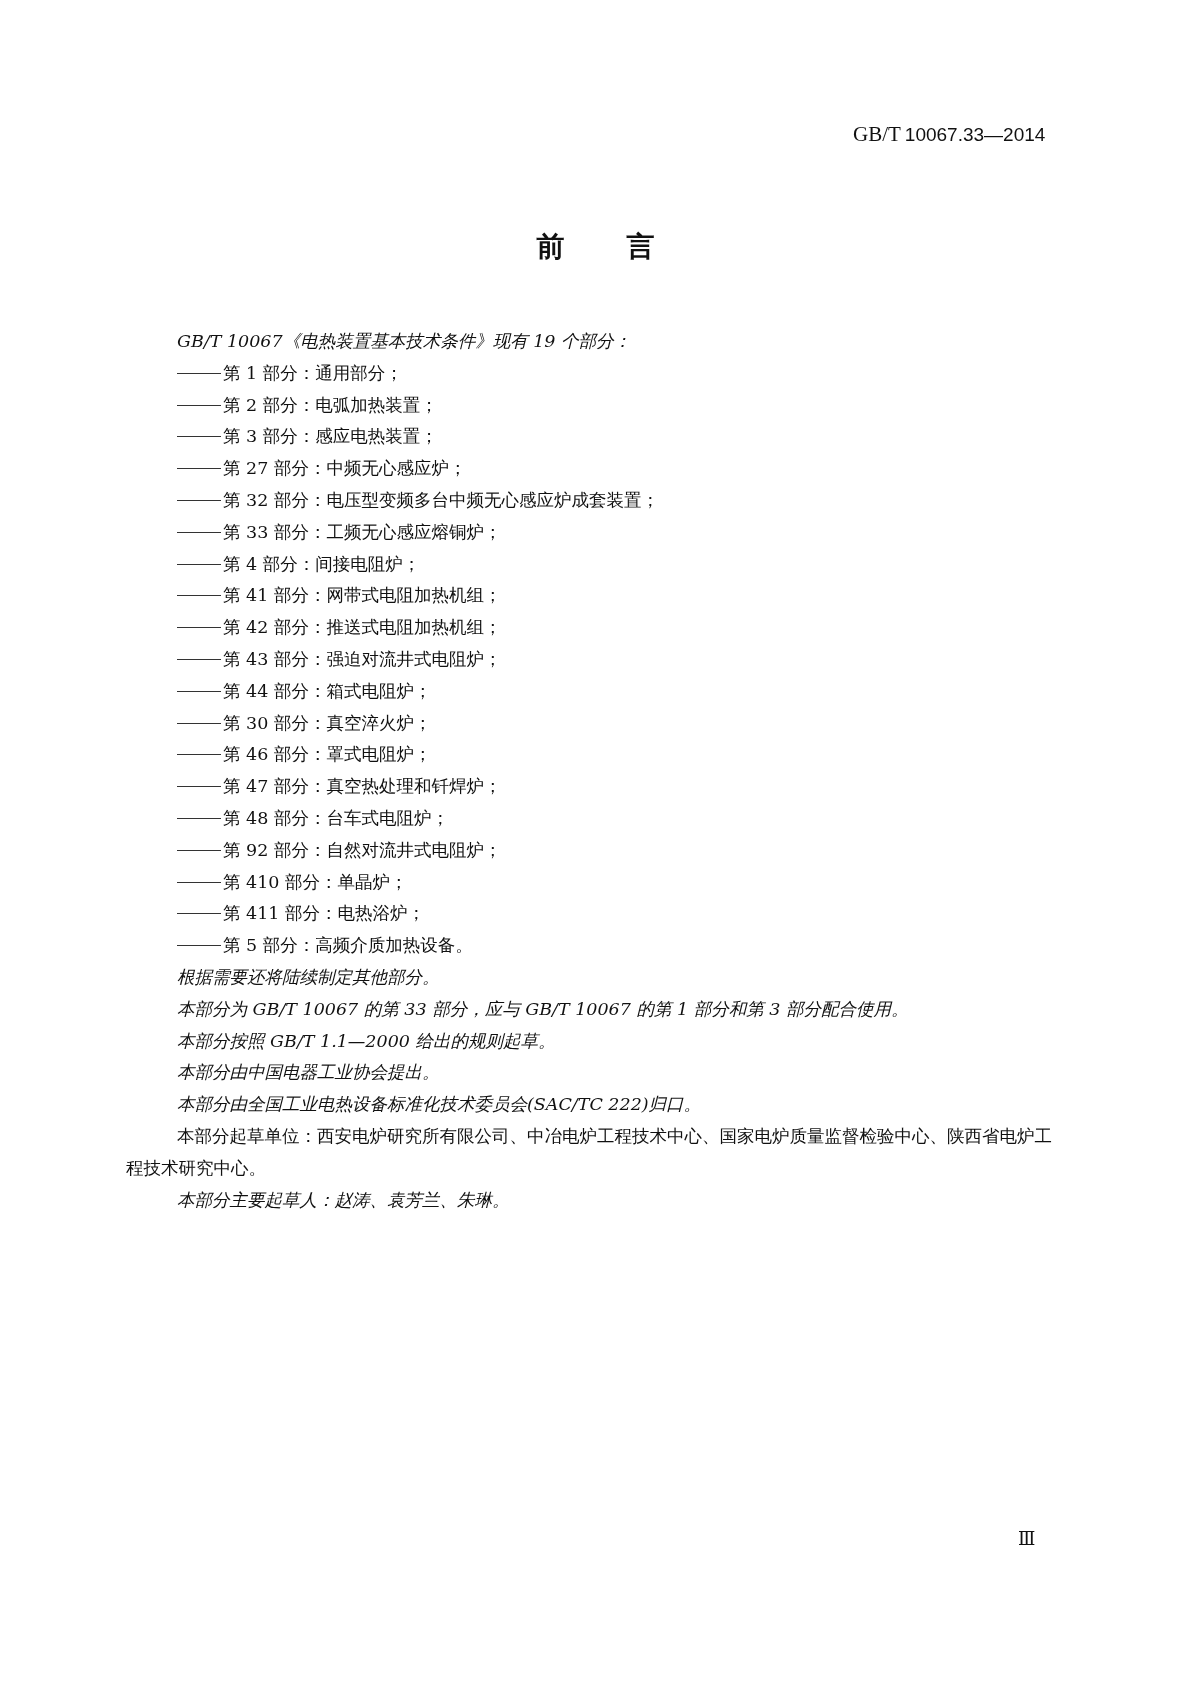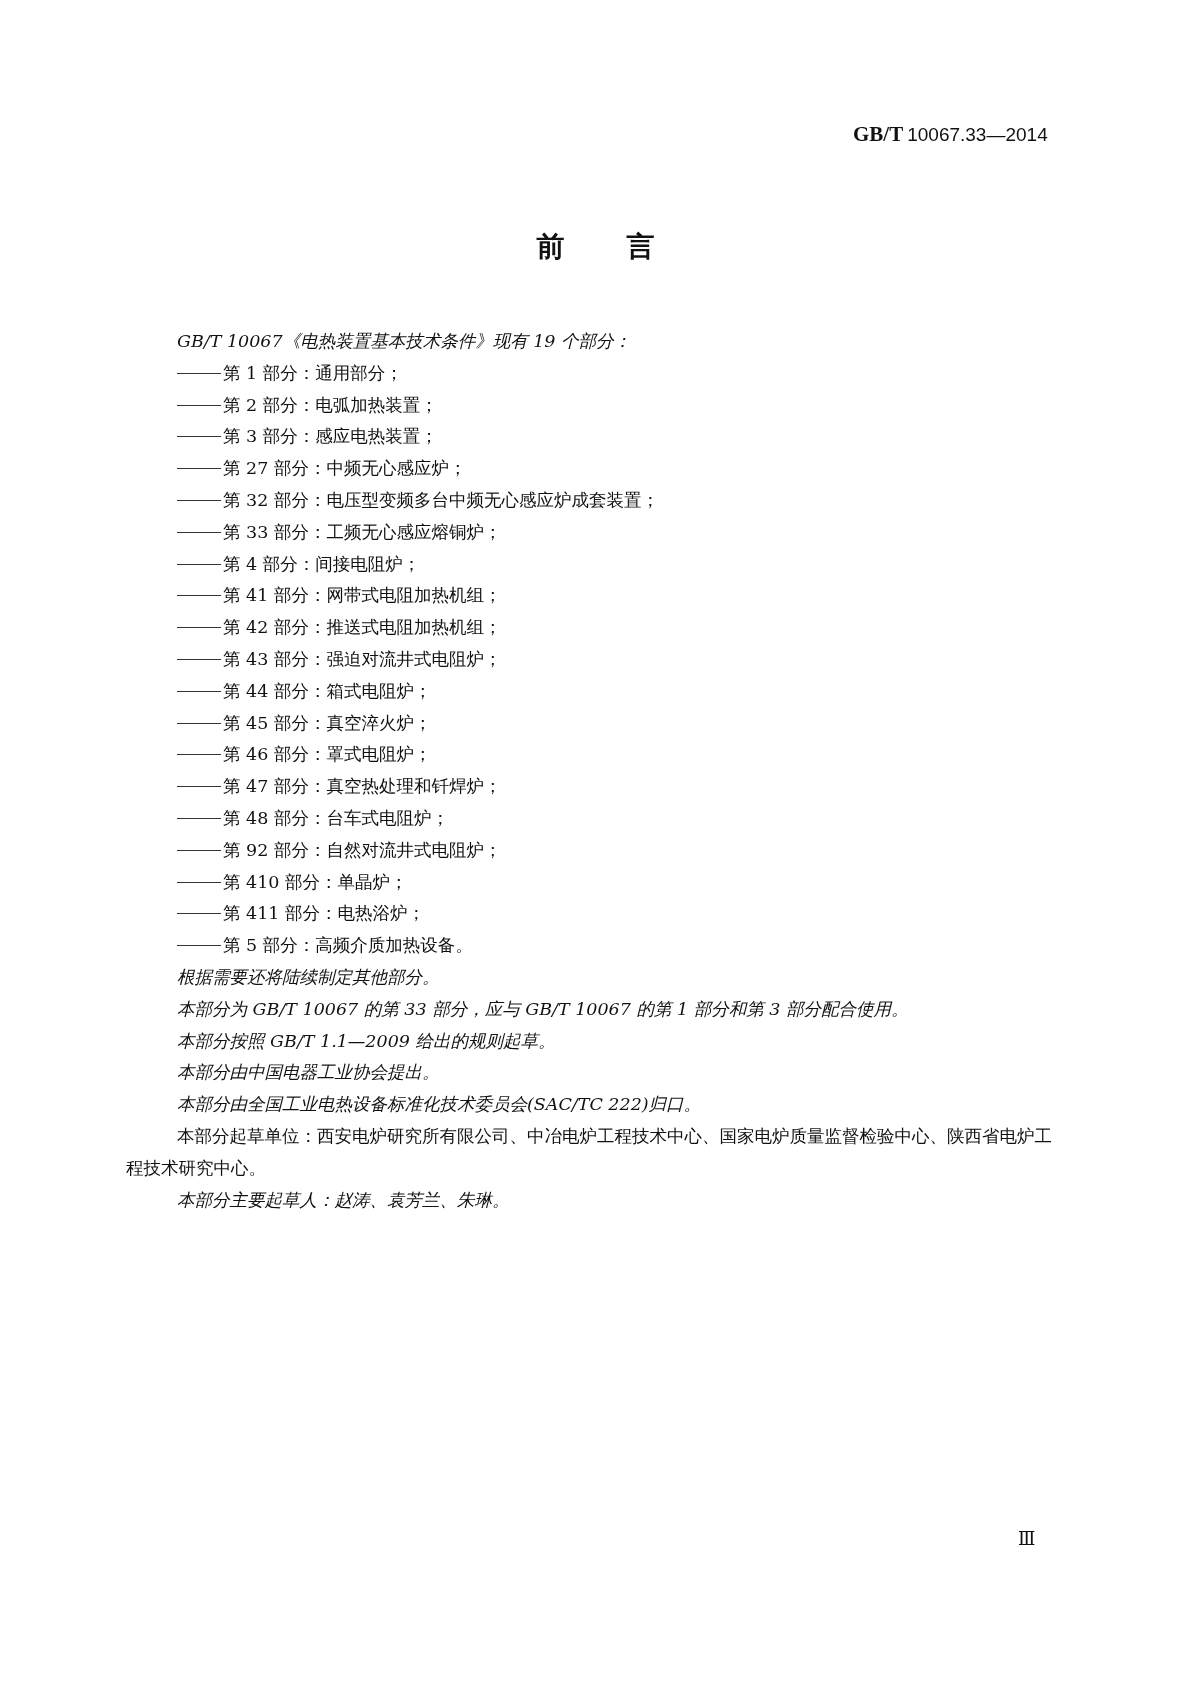--- a/index.html
+++ b/index.html
@@ -1,19 +1,19 @@
 <!DOCTYPE html>
 <html><head>
 <meta charset="utf-8">
 <style>
   html, body { margin: 0; padding: 0; background: #ffffff; }
   body { width: 1191px; height: 1684px; position: relative; overflow: hidden;
          font-family: "DejaVu Serif", "Liberation Serif", serif; color: #111; }
   .std-code { position: absolute; top: 122px; left: 853px; font-size: 19px; white-space: nowrap; }
-  .std-code .gbt { font-family: "Liberation Serif", serif; font-weight: bold; font-size: 21px; text-align: center; }
+  .std-code .gbt { font-family: "Liberation Serif", serif; font-weight: normal; font-size: 21px; text-align: center; }
   .std-code .num { font-family: "Liberation Sans", sans-serif; font-size: 19px; margin-left: 4px; }
   .title { position: absolute; top: 228px; left: 0; width: 1191px; text-align: center;
            font-family: "DejaVu Sans", sans-serif; font-weight: bold; font-size: 28px; letter-spacing: 0; }
   .title span { display: inline-block; }
   .title .gap { width: 62px; }
   .body { position: absolute; top: 326px; left: 126px; width: 940px; font-size: 17.5px; line-height: 31.8px; }
   .line { white-space: nowrap; }
   .indent { padding-left: 51px; font-style: italic; }
   .dash { padding-left: 51px; }
   .dash .d { display: inline-block; width: 44px; height: 1px; background: #333; vertical-align: middle; margin-right: 2px; position: relative; top: -1px; }
@@ -38,31 +38,31 @@
   <div class="line dash"><span class="d"></span><span>第 2 部分：电弧加热装置；</span></div>
   <div class="line dash"><span class="d"></span><span>第 3 部分：感应电热装置；</span></div>
   <div class="line dash"><span class="d"></span><span>第 27 部分：中频无心感应炉；</span></div>
   <div class="line dash"><span class="d"></span><span>第 32 部分：电压型变频多台中频无心感应炉成套装置；</span></div>
   <div class="line dash"><span class="d"></span><span>第 33 部分：工频无心感应熔铜炉；</span></div>
   <div class="line dash"><span class="d"></span><span>第 4 部分：间接电阻炉；</span></div>
   <div class="line dash"><span class="d"></span><span>第 41 部分：网带式电阻加热机组；</span></div>
   <div class="line dash"><span class="d"></span><span>第 42 部分：推送式电阻加热机组；</span></div>
   <div class="line dash"><span class="d"></span><span>第 43 部分：强迫对流井式电阻炉；</span></div>
   <div class="line dash"><span class="d"></span><span>第 44 部分：箱式电阻炉；</span></div>
-  <div class="line dash"><span class="d"></span><span>第 45 部分：真空淬火炉；</span></div>
+  <div class="line dash"><span class="d"></span><span>第 30 部分：真空淬火炉；</span></div>
   <div class="line dash"><span class="d"></span><span>第 46 部分：罩式电阻炉；</span></div>
   <div class="line dash"><span class="d"></span><span>第 47 部分：真空热处理和钎焊炉；</span></div>
   <div class="line dash"><span class="d"></span><span>第 48 部分：台车式电阻炉；</span></div>
   <div class="line dash"><span class="d"></span><span>第 92 部分：自然对流井式电阻炉；</span></div>
   <div class="line dash"><span class="d"></span><span>第 410 部分：单晶炉；</span></div>
   <div class="line dash"><span class="d"></span><span>第 411 部分：电热浴炉；</span></div>
   <div class="line dash"><span class="d"></span><span>第 5 部分：高频介质加热设备。</span></div>
 
   <div class="line indent">根据需要还将陆续制定其他部分。</div>
   <div class="line indent">本部分为 GB/T 10067 的第 33 部分，应与 GB/T 10067 的第 1 部分和第 3 部分配合使用。</div>
-  <div class="line indent">本部分按照 GB/T 1.1—2009 给出的规则起草。</div>
+  <div class="line indent">本部分按照 GB/T 1.1—2000 给出的规则起草。</div>
   <div class="line indent">本部分由中国电器工业协会提出。</div>
   <div class="line indent">本部分由全国工业电热设备标准化技术委员会(SAC/TC 222)归口。</div>
   <div class="wrap">本部分起草单位：西安电炉研究所有限公司、中冶电炉工程技术中心、国家电炉质量监督检验中心、陕西省电炉工程技术研究中心。</div>
   <div class="line indent">本部分主要起草人：赵涛、袁芳兰、朱琳。</div>
 </div>
 
 <div class="page-no">Ⅲ</div>
 
 </body></html>

